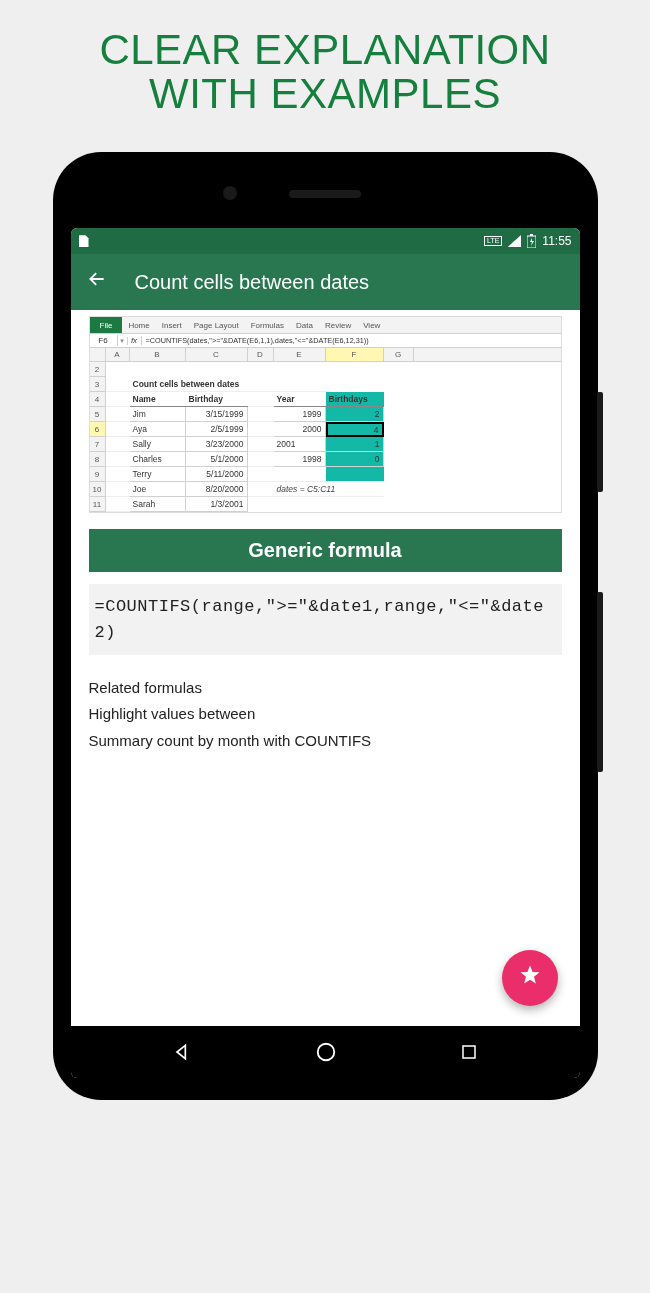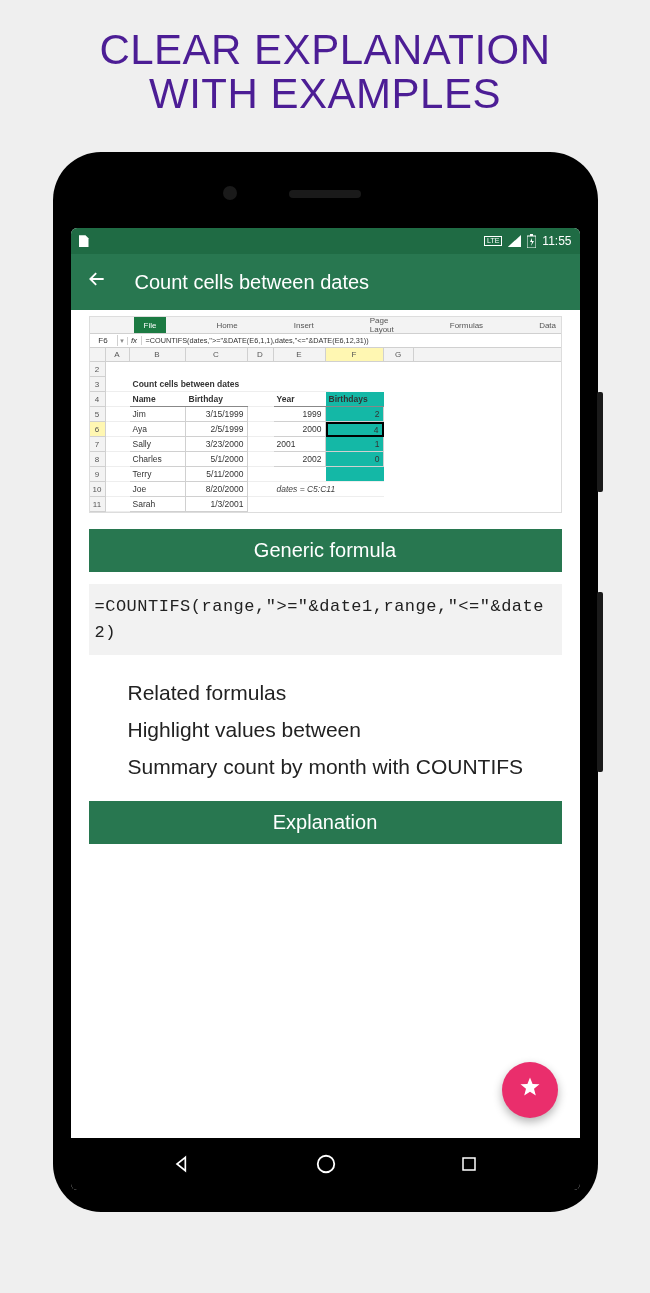--- a/index.html
+++ b/index.html
@@ -9,26 +9,26 @@
   width: 650px;
   height: 1293px;
   overflow: hidden;
 }
 .marketing-header {
   text-align: center;
   padding: 28px 20px 18px;
   font-size: 42px;
   font-weight: 500;
   letter-spacing: 0.5px;
-  color: #4c1d95;
+  color: #15803d;
   line-height: 1.05;
 }
 .phone-frame {
   width: 545px;
-  height: 1060px;
+  height: 948px;
   background: #000;
   border-radius: 48px;
   margin: 18px auto 0;
   padding: 76px 18px 22px;
   position: relative;
 }
 .phone-speaker {
   position: absolute;
   top: 38px;
   left: 50%;
@@ -110,21 +110,21 @@
   color: #333;
   background: #fff;
 }
 .ribbon-tabs {
   display: flex;
   font-size: 8px;
   height: 16px;
   align-items: center;
   background: #f3f3f3;
 }
-.ribbon-tabs span { padding: 0 6px; color: #555; margin-left: 44px; }
+.ribbon-tabs span { padding: 0 6px; color: #555; }
 .ribbon-tabs span.file { background: #1b7a42; color: #fff; padding: 0 10px; height: 100%; display: flex; align-items: center; }
 .formula-bar { display: flex; height: 15px; border-top: 1px solid #d0d0d0; border-bottom: 1px solid #d0d0d0; align-items: center; }
 .fb-cell { width: 28px; font-size: 8px; text-align: center; border-right: 1px solid #d0d0d0; padding: 1px 0; }
 .fb-dd { width: 10px; text-align: center; border-right: 1px solid #d0d0d0; color: #888; font-size: 7px; }
 .fb-fx { width: 14px; text-align: center; font-style: italic; border-right: 1px solid #d0d0d0; font-size: 8px; }
 .fb-formula { flex: 1; padding-left: 4px; font-size: 7.3px; white-space: nowrap; overflow: hidden; }
 .col-headers { display: flex; height: 14px; background: #f3f3f3; border-bottom: 1px solid #d0d0d0; }
 .col-headers div { border-right: 1px solid #d0d0d0; text-align: center; font-size: 8px; color: #555; line-height: 14px; }
 .rh { width: 16px; }
 .cA { width: 24px; } .cB { width: 56px; } .cC { width: 62px; } .cD { width: 26px; }
@@ -142,35 +142,35 @@
 .range-note { font-style: italic; font-size: 8px; text-align: left; color: #444; }
 .tbl-cell { border-right: 1px solid #d0d0d0; border-bottom: 1px solid #d0d0d0 !important; }
 .selected-cell { border: 2px solid #000 !important; line-height: 13px !important; }
 
 
 .section-hdr {
   background: #287750;
   color: #fff;
   text-align: center;
   font-size: 20px;
-  font-weight: 400;
+  font-weight: 700;
   padding: 10px;
   margin-top: 16px;
 }
 .code-block {
   background: #f2f2f2;
   font-family: 'Courier New', monospace;
   font-size: 17px;
   padding: 10px 6px;
   margin-top: 12px;
   letter-spacing: 0.5px;
   line-height: 1.5;
   word-break: break-all;
 }
-.related { margin-top: 20px; line-height: 1.75; font-size: 21px; margin-left: 39px; }
+.related { margin-top: 20px; line-height: 1.75; font-size: 15px; }
 .explanation-text { margin-top: 20px; font-size: 17px; line-height: 1.65; text-align: justify; }
 
 
 .fab {
   position: absolute;
   right: 22px;
   bottom: 72px;
   width: 56px;
   height: 56px;
   border-radius: 50%;
@@ -315,21 +315,21 @@
             <div class="cell cD"></div>
             <div class="cell cE tbl-cell" style="">2001</div>
             <div class="cell cF tbl-cell">1</div>
           </div>
           <div class="sheet-row">
             <div class="rh">8</div>
             <div class="cell cA"></div>
             <div class="cell cB tbl-cell">Charles</div>
             <div class="cell cC tbl-cell">5/1/2000</div>
             <div class="cell cD"></div>
-            <div class="cell cE tbl-cell" style="text-align:right">2002</div>
+            <div class="cell cE tbl-cell" style="text-align:right">1998</div>
             <div class="cell cF tbl-cell">0</div>
           </div>
           <div class="sheet-row">
             <div class="rh">9</div>
             <div class="cell cA"></div>
             <div class="cell cB tbl-cell">Terry</div>
             <div class="cell cC tbl-cell">5/11/2000</div>
             <div class="cell cD"></div>
             <div class="cell cE"></div>
             <div class="cell cF"></div>
@@ -353,21 +353,20 @@
 
       <div class="section-hdr">Generic formula</div>
       <div class="code-block">=COUNTIFS(range,"&gt;="&amp;date1,range,"&lt;="&amp;date2)</div>
 
       <div class="related">
         <div>Related formulas</div>
         <div>Highlight values between</div>
         <div>Summary count by month with COUNTIFS</div>
       </div>
 
-      <div class="section-hdr">Explanation</div>
 
     </div>
 
     <div class="fab">
       <span>
         <svg width="24" height="24" viewBox="0 0 24 24">
             <path fill="#fff" d="M12 2.5 L14.6 9 L21.5 9.3 L16 13.7 L17.8 20.5 L12 16.7 L6.2 20.5 L8 13.7 L2.5 9.3 L9.4 9 Z"></path>
           </svg>
       </span>
     </div>

